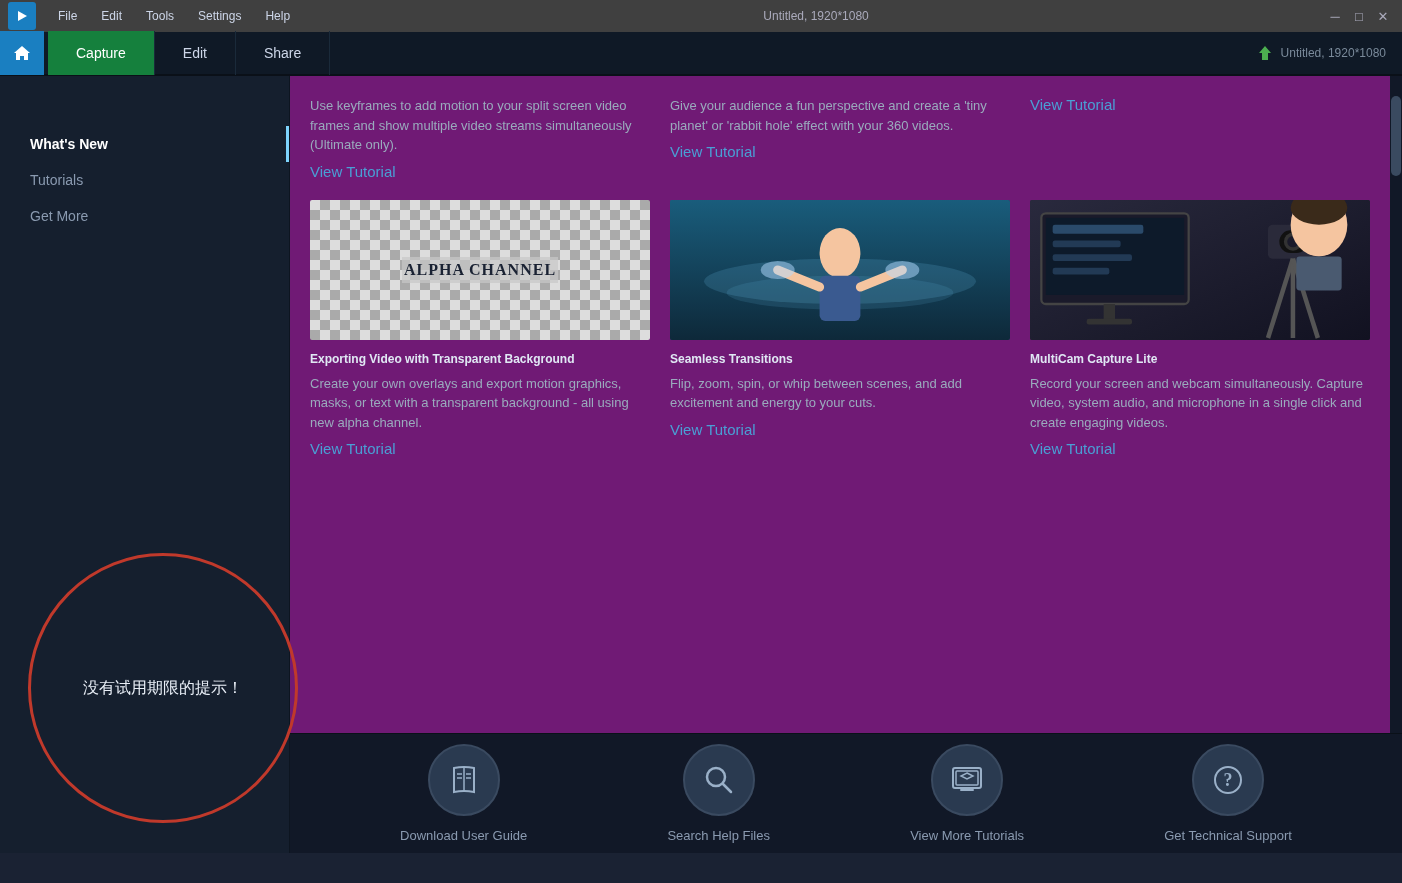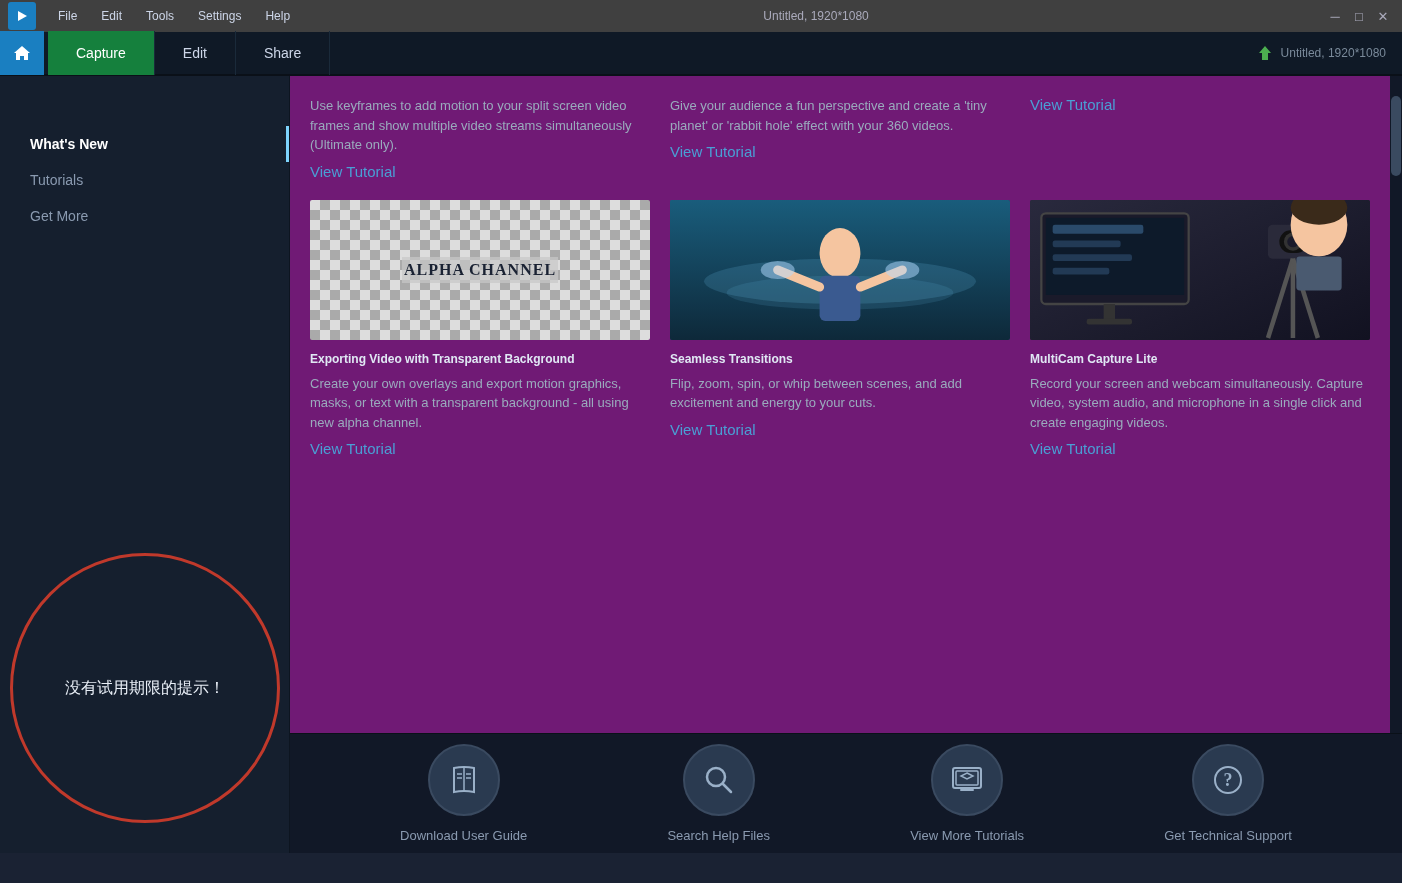--- a/index.html
+++ b/index.html
@@ -154,21 +154,21 @@
     .sidebar-nav-item.active {
       color: white;
       font-weight: 600;
       border-right: 3px solid #7dd3fc;
     }
 
     
     .red-circle {
       position: absolute;
       bottom: 30px;
-      left: 10px;
+      left: 28px;
       width: 270px;
       height: 270px;
       border: 3px solid #c0392b;
       border-radius: 50%;
       display: flex;
       align-items: center;
       justify-content: center;
     }
     .red-circle-text {
       font-size: 16px;

